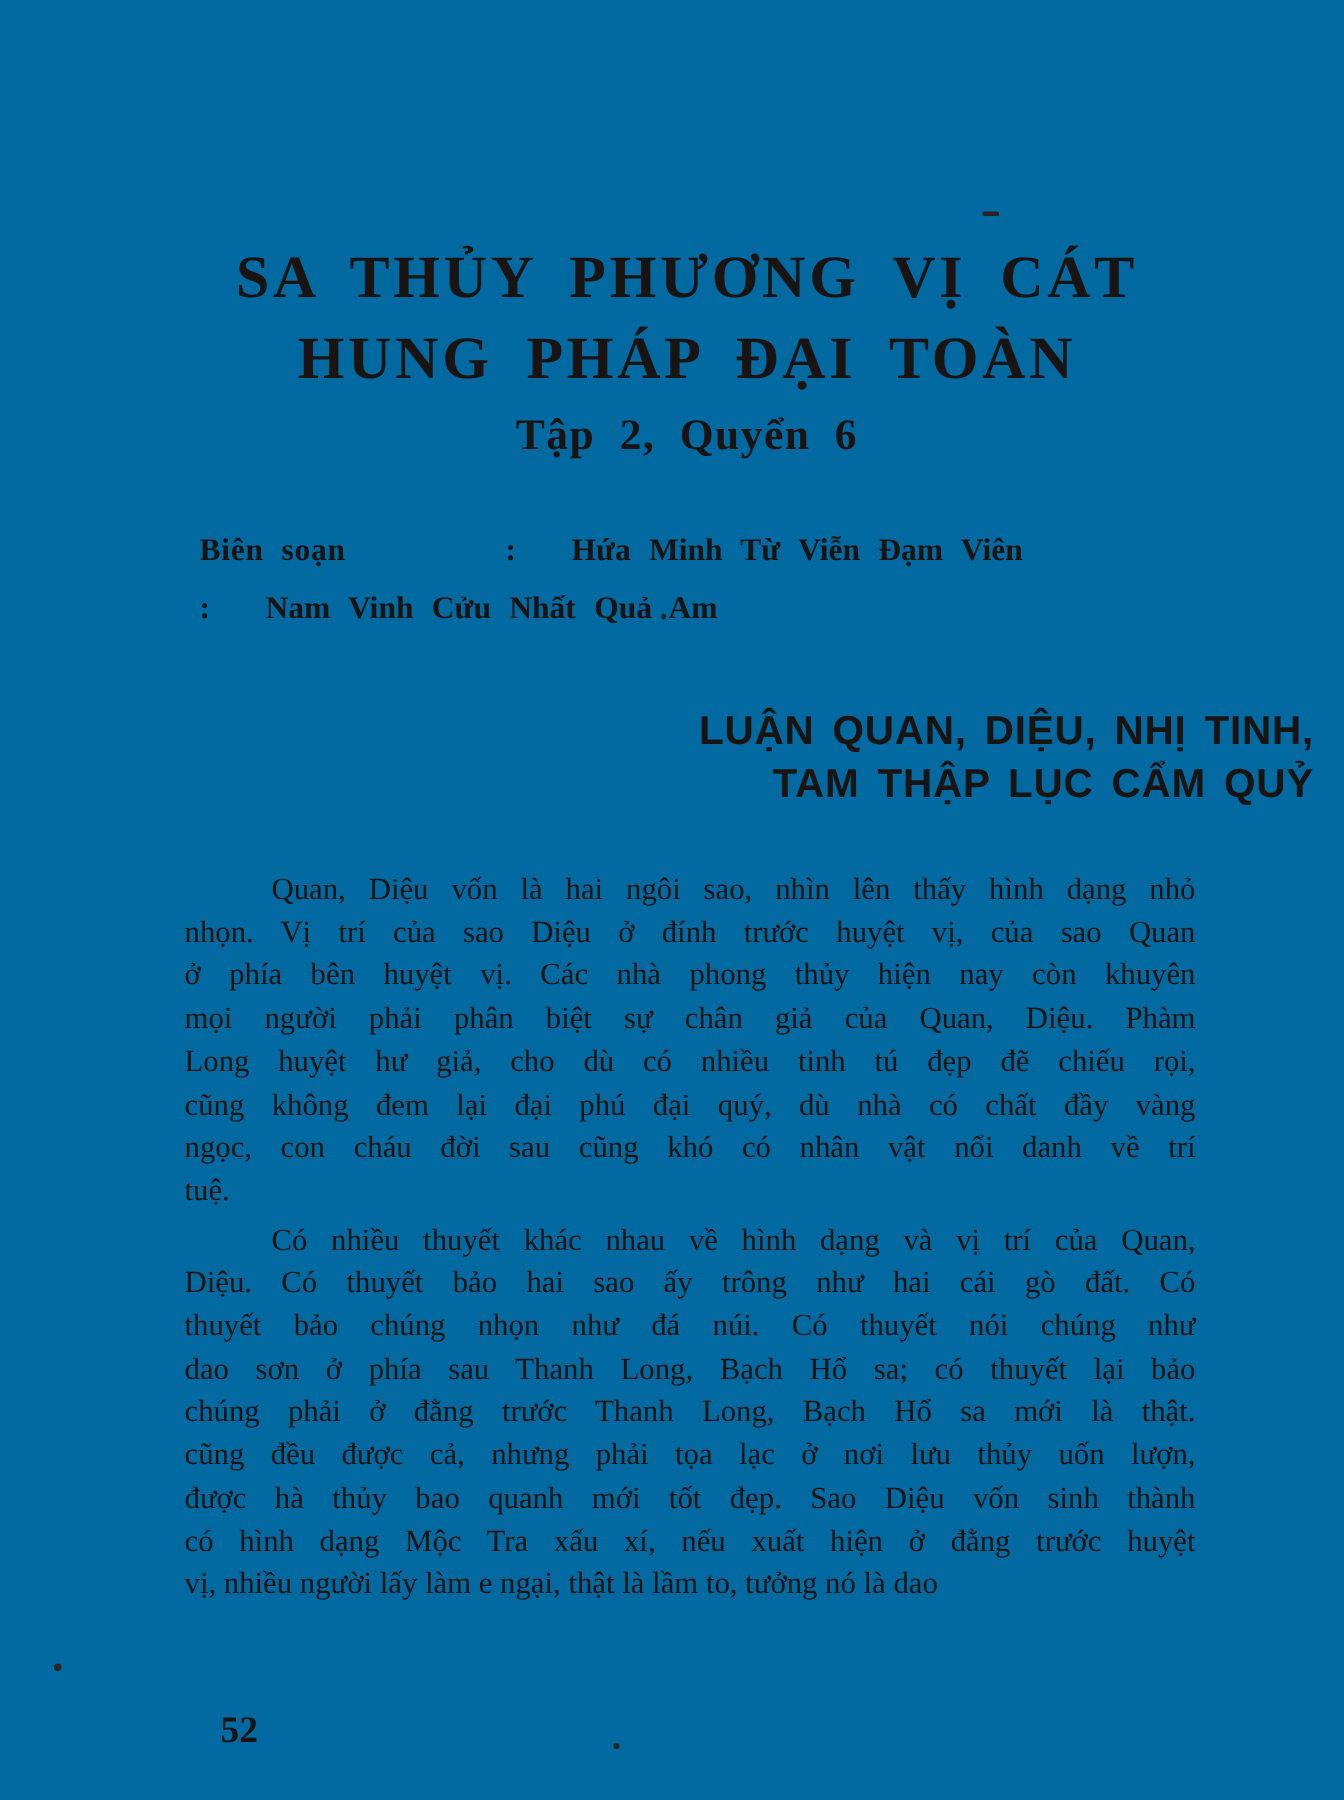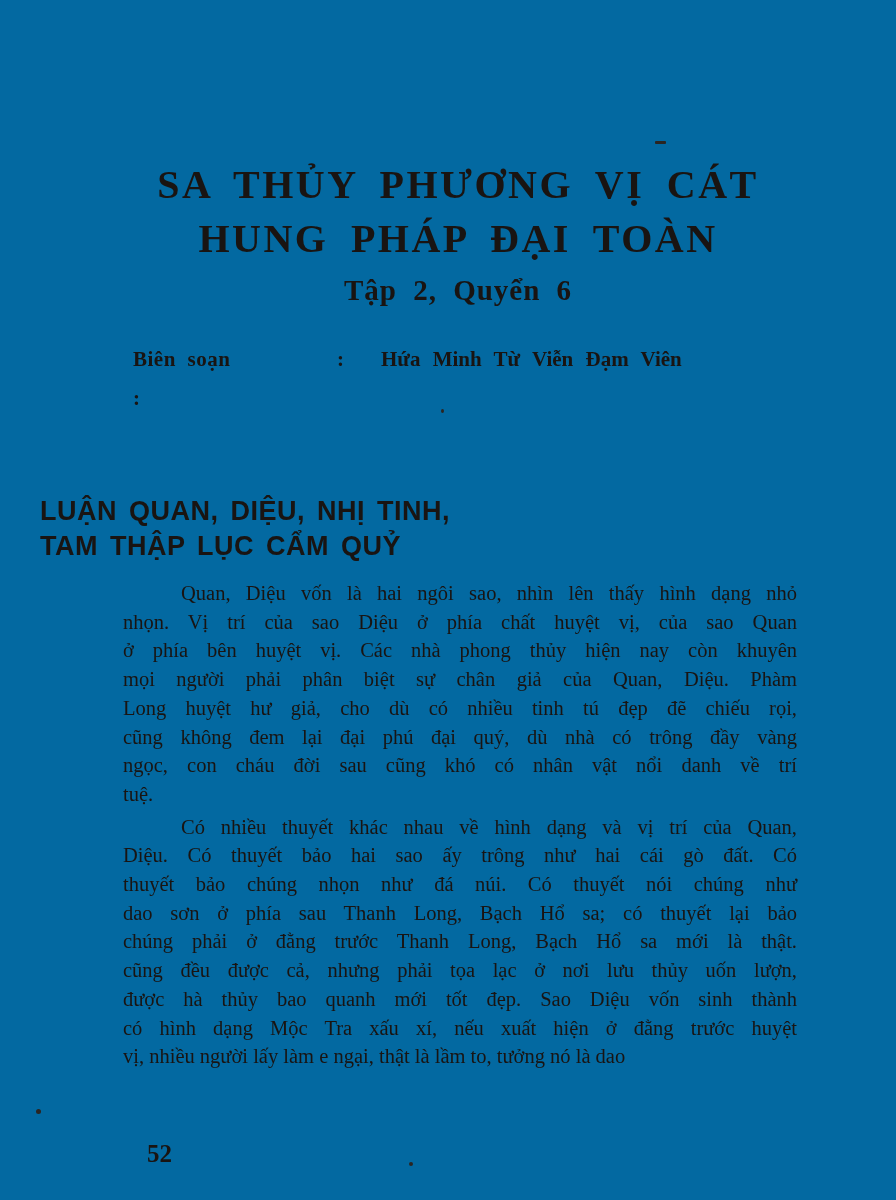--- a/index.html
+++ b/index.html
@@ -44,36 +44,36 @@
 
   
   .credits {
     position: absolute;
     top: 340px;
     left: 133px;
     width: 560px;
   }
   .credit-row {
     display: flex;
-    align-items: center;
+    align-items: flex-end;
     height: 39px;
     font-size: 21px;
     font-weight: 700;
   }
   .credit-label { width: 204px; letter-spacing: 0.5px; word-spacing: 6px; }
   .credit-sep   { width: 44px; }
   .credit-value { flex: 1; word-spacing: 7px; }
 
   
   .section-heading {
     position: absolute;
-    top: 494px;
+    top: 470px;
     left: 40px;
     width: 836px;
-    text-align: left;
+    text-align: right;
     font-family: "Liberation Sans", sans-serif;
     font-weight: 700;
     font-size: 27px;
     line-height: 35px;
     letter-spacing: 0.5px;
     word-spacing: 4px;
   }
 
   
   .body-text {
@@ -126,36 +126,37 @@
   </div>
 
   <div class="credits">
     <div class="credit-row">
       <span class="credit-label">Biên soạn</span>
       <span class="credit-sep">:</span>
       <span class="credit-value">Hứa Minh Từ Viễn Đạm Viên</span>
     </div>
     <div class="credit-row">
       <span class="credit-sep">:</span>
+      <span class="credit-value">Nam Vinh Cửu Nhất Quả Am</span>
     </div>
   </div>
 
   <div class="section-heading">
     <div>LUẬN QUAN, DIỆU, NHỊ TINH,</div>
     <div>TAM THẬP LỤC CẨM QUỶ</div>
   </div>
 
   <div class="body-text">
     <div class="para">
         <div class="line">Quan, Diệu vốn là hai ngôi sao, nhìn lên thấy hình dạng nhỏ</div>
-        <div class="line">nhọn. Vị trí của sao Diệu ở phía chất huyệt vị, của sao Quan</div>
+        <div class="line">nhọn. Vị trí của sao Diệu ở đính trước huyệt vị, của sao Quan</div>
         <div class="line">ở phía bên huyệt vị. Các nhà phong thủy hiện nay còn khuyên</div>
         <div class="line">mọi người phải phân biệt sự chân giả của Quan, Diệu. Phàm</div>
         <div class="line">Long huyệt hư giả, cho dù có nhiều tinh tú đẹp đẽ chiếu rọi,</div>
-        <div class="line">cũng không đem lại đại phú đại quý, dù nhà có trông đầy vàng</div>
+        <div class="line">cũng không đem lại đại phú đại quý, dù nhà có chất đầy vàng</div>
         <div class="line">ngọc, con cháu đời sau cũng khó có nhân vật nổi danh về trí</div>
         <div class="line">tuệ.</div>
       </div>
     <div class="para">
         <div class="line">Có nhiều thuyết khác nhau về hình dạng và vị trí của Quan,</div>
         <div class="line">Diệu. Có thuyết bảo hai sao ấy trông như hai cái gò đất. Có</div>
         <div class="line">thuyết bảo chúng nhọn như đá núi. Có thuyết nói chúng như</div>
         <div class="line">dao sơn ở phía sau Thanh Long, Bạch Hổ sa; có thuyết lại bảo</div>
         <div class="line">chúng phải ở đằng trước Thanh Long, Bạch Hổ sa mới là thật.</div>
         <div class="line">cũng đều được cả, nhưng phải tọa lạc ở nơi lưu thủy uốn lượn,</div>

